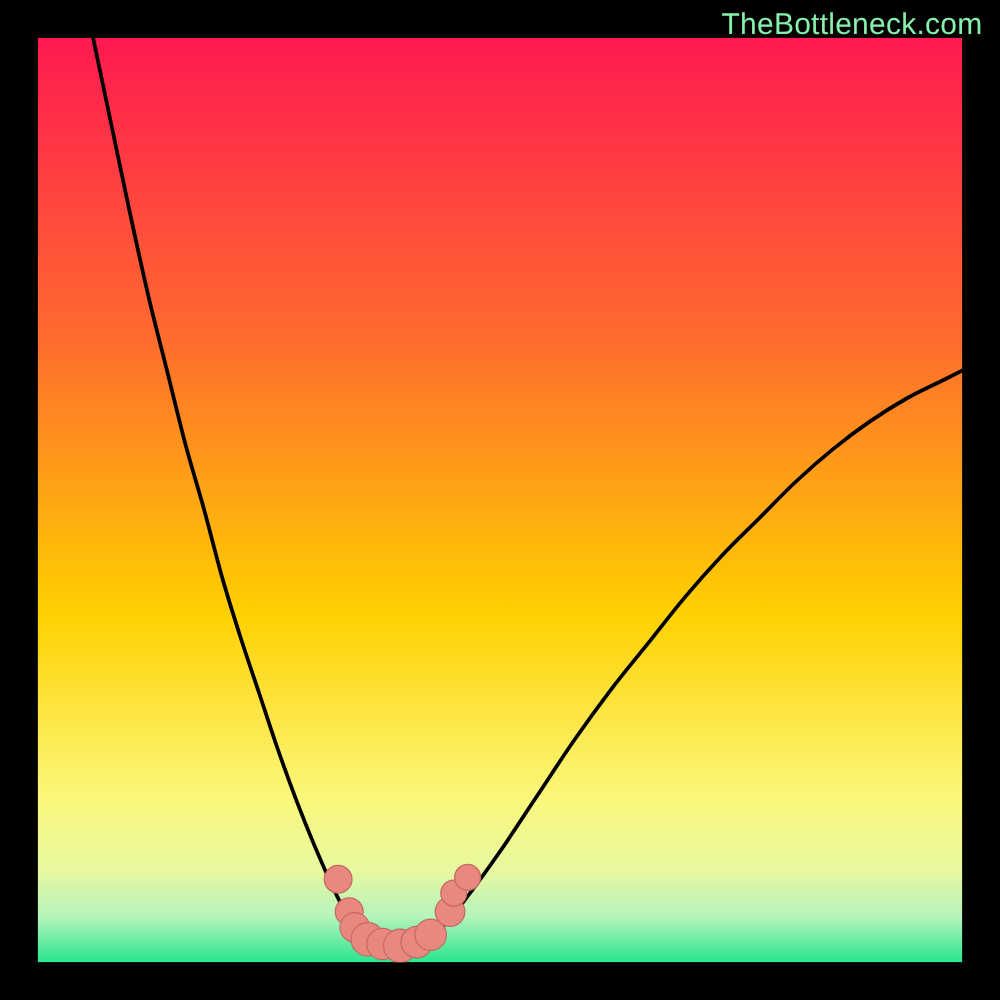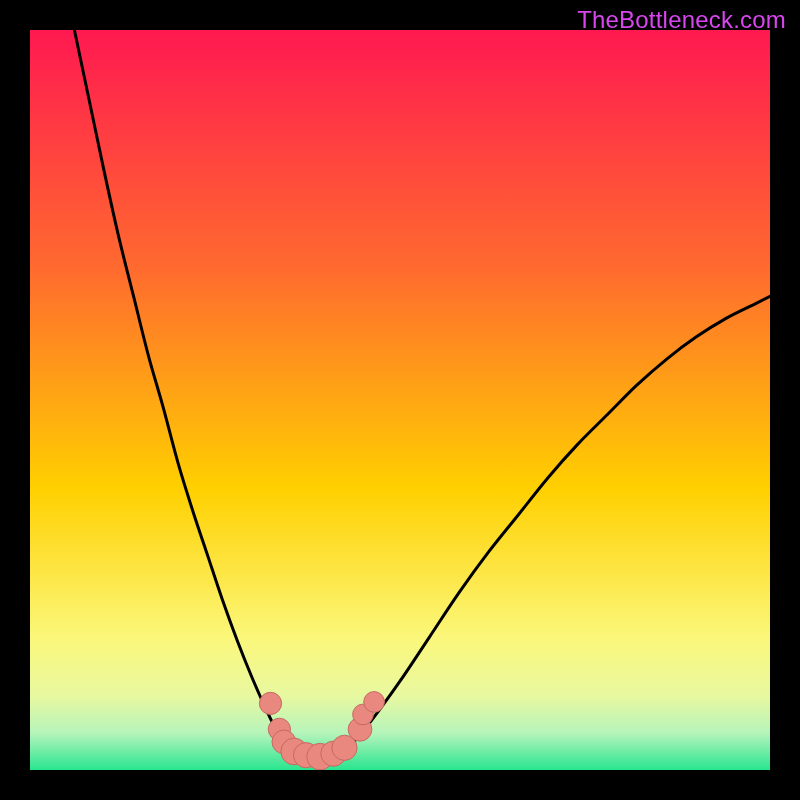--- a/index.html
+++ b/index.html
@@ -10,21 +10,21 @@
     width: 800px; height: 800px;
     background: #000;
   }
   .watermark {
     position: absolute;
     top: 6px;
     right: 14px;
     font-family: Arial, Helvetica, sans-serif;
     font-size: 24px;
     font-weight: 500;
-    color: #d946ef;
+    color: #86efac;
     letter-spacing: 0.2px;
   }
   .plot-area {
     position: absolute;
     top: 30px;
     left: 30px;
     width: 740px;
     height: 740px;
     overflow: hidden;
   }

